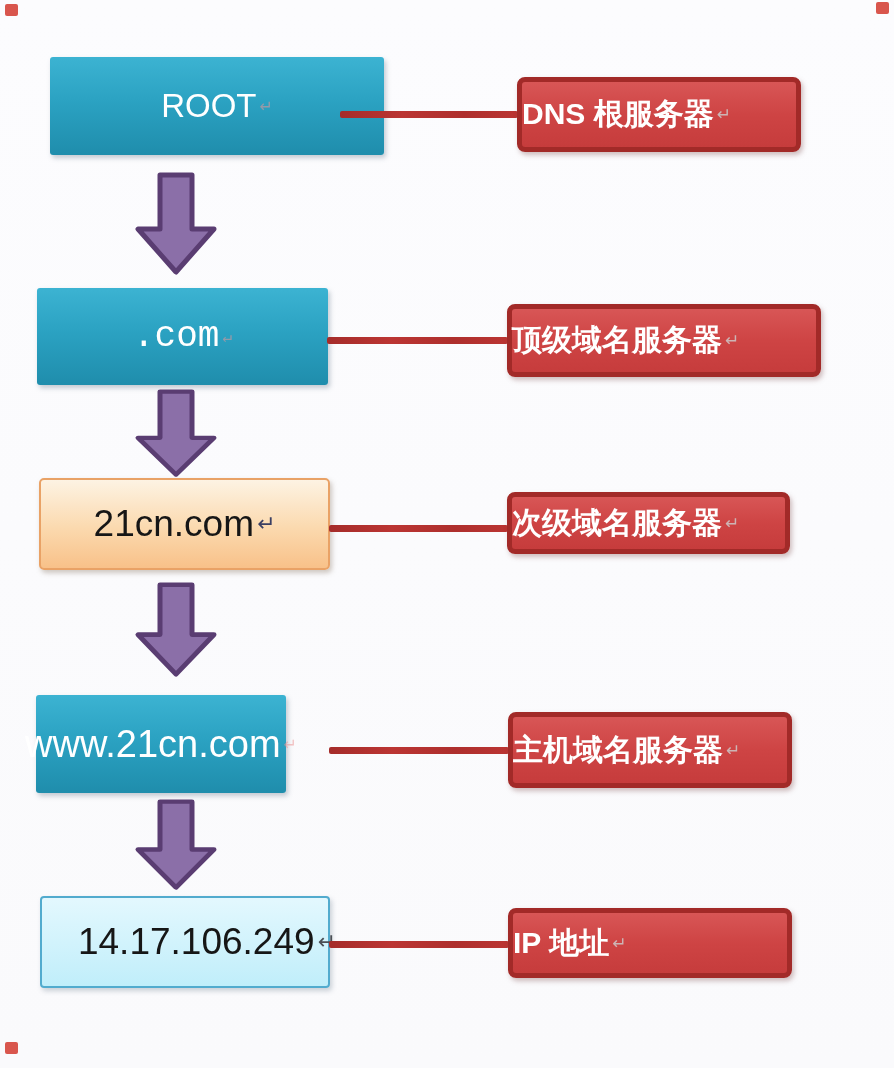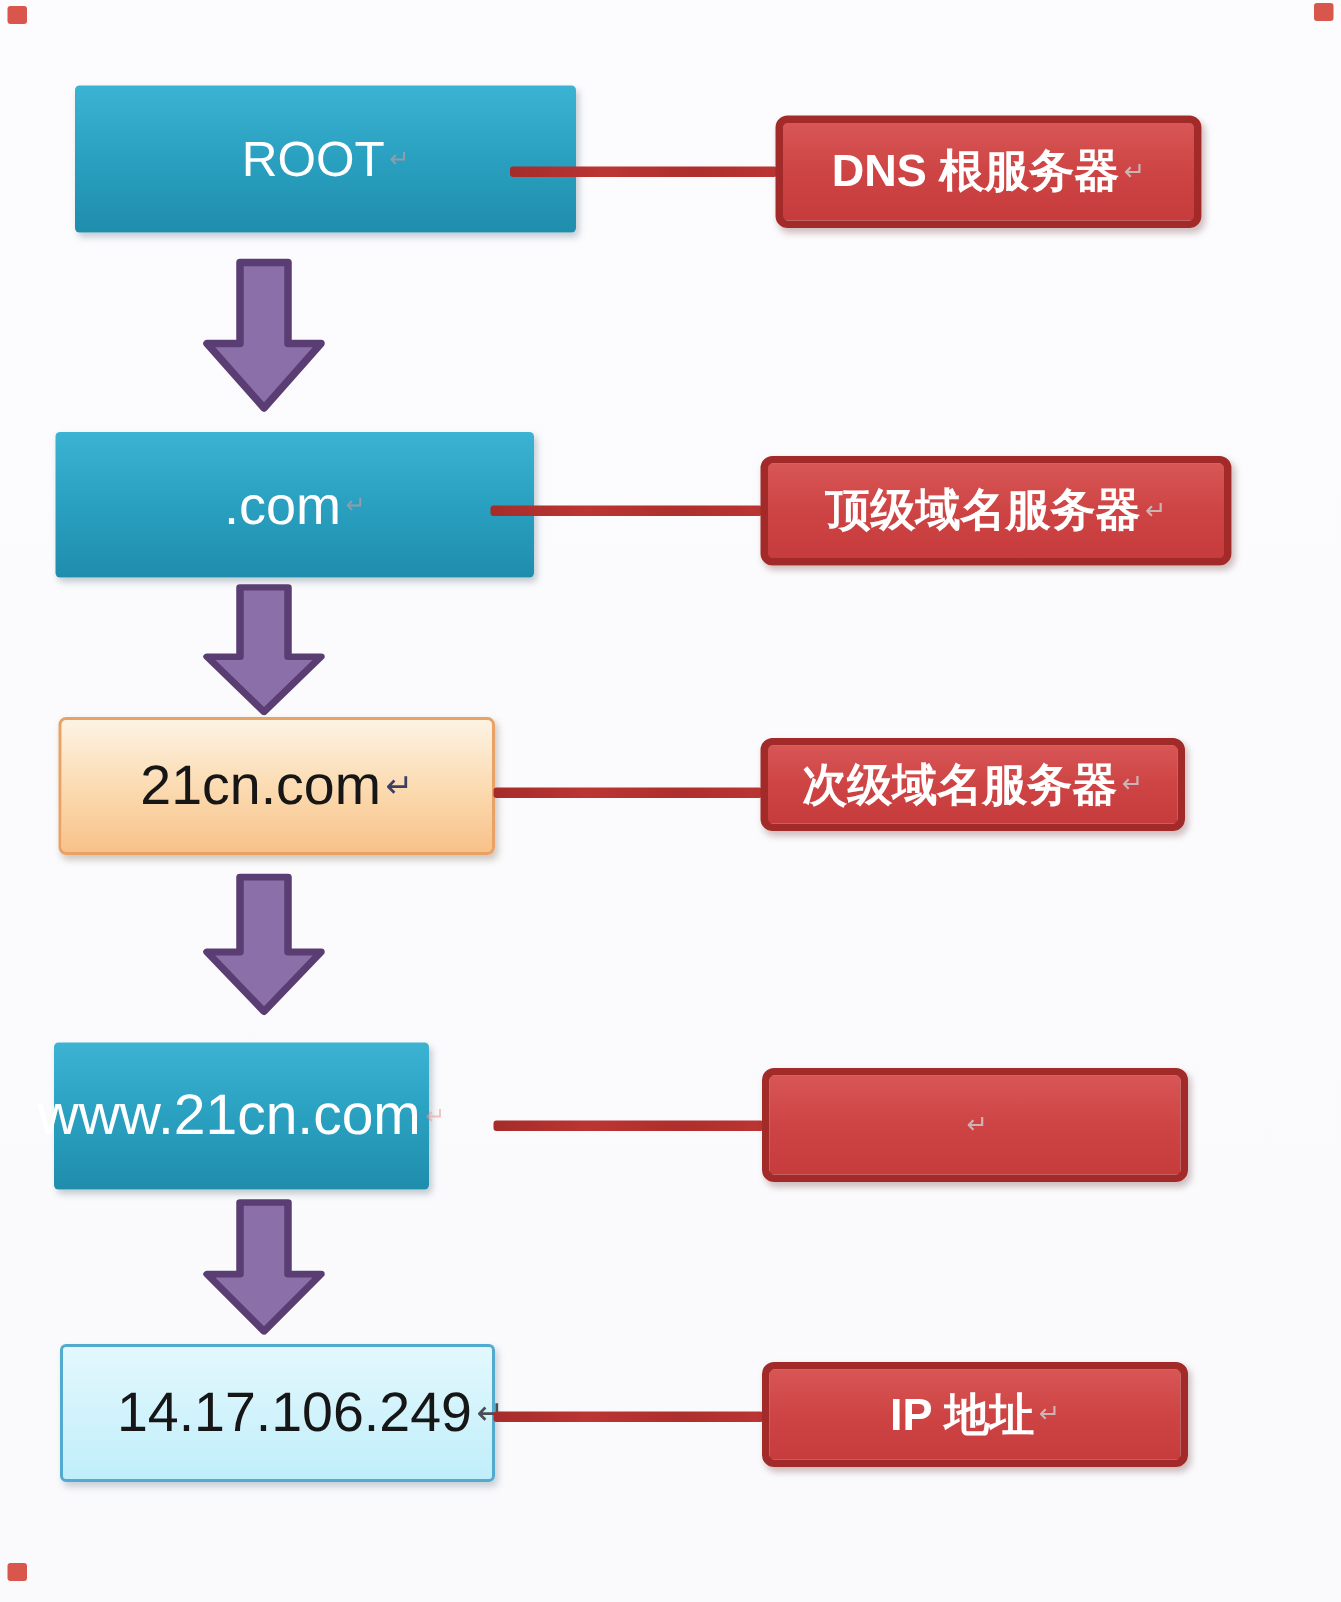--- a/index.html
+++ b/index.html
@@ -42,31 +42,31 @@
   }
   .node-cyan {
     background: linear-gradient(180deg, #e3f8fe 0%, #d2f3fc 50%, #c0eefa 100%);
     border: 2px solid #52abce;
     color: #161616;
     border-radius: 4px;
     box-shadow: 2px 3px 5px rgba(90,110,130,0.3);
     font-size: 37px;
   }
   .node-root { left: 50px;  top: 57px;  width: 334px; height: 98px; font-size: 33px; }
-  .node-com  { left: 37px;  top: 288px; width: 319px; height: 97px; }
+  .node-com  { left: 37px;  top: 288px; width: 291px; height: 97px; font-family: Liberation Mono, monospace; }
   .node-21cn { left: 39px;  top: 478px; width: 291px; height: 92px; }
   .node-www  { left: 36px;  top: 695px; width: 250px; height: 98px; font-size: 38px; }
   .node-ip   { left: 40px;  top: 896px; width: 290px; height: 92px; padding-left: 44px; }
 
   
   .anno {
     position: absolute;
     display: flex;
     align-items: center;
-    justify-content: center;
+    justify-content: flex-start;
     box-sizing: border-box;
     background: linear-gradient(180deg, #d85656 0%, #ce4444 50%, #c63c3c 100%);
     border: 5px solid #a22a28;
     border-radius: 8px;
     color: #ffffff;
     font-size: 30px;
     font-weight: bold;
     white-space: nowrap;
     box-shadow: 2px 3px 5px rgba(120,70,70,0.35);
   }
@@ -172,20 +172,21 @@
       <path d="M26,3 L58,3 L58,57 L80,57 L42,100 L4,57 L26,57 Z" fill="#8b6fa8" stroke="#5a3d72" stroke-width="5" stroke-linejoin="round"></path>
     </svg>
   </div>
 
   <div class="node node-teal node-www">
     <span>www.21cn.com</span>
       <span class="ret ret-faint">↵</span>
   </div>
   <div class="connector conn-4"></div>
   <div class="anno anno-4">
+    <span>主机域名服务器</span>
       <span class="ret ret-gray">↵</span>
   </div>
 
   <div class="down-arrow arrow-4">
     <svg viewBox="0 0 84 104" preserveAspectRatio="none" aria-hidden="true">
       <path d="M26,3 L58,3 L58,57 L80,57 L42,100 L4,57 L26,57 Z" fill="#8b6fa8" stroke="#5a3d72" stroke-width="5" stroke-linejoin="round"></path>
     </svg>
   </div>
 
   <div class="node node-cyan node-ip">

